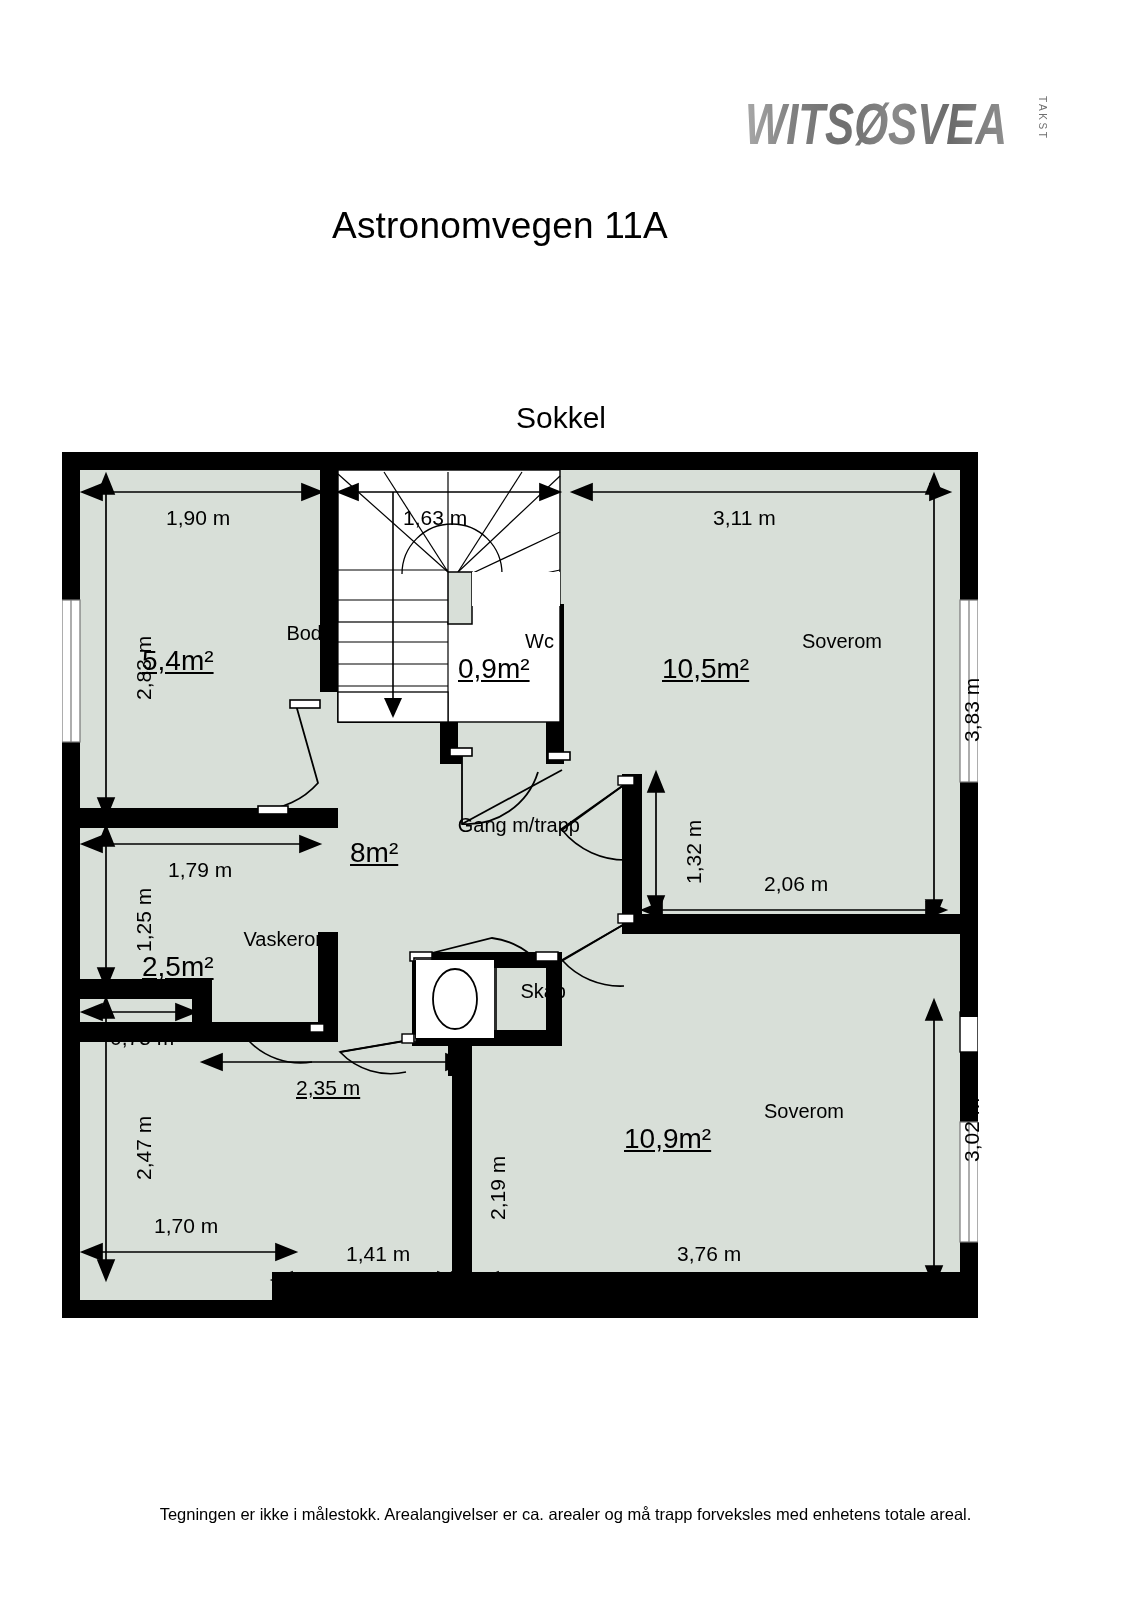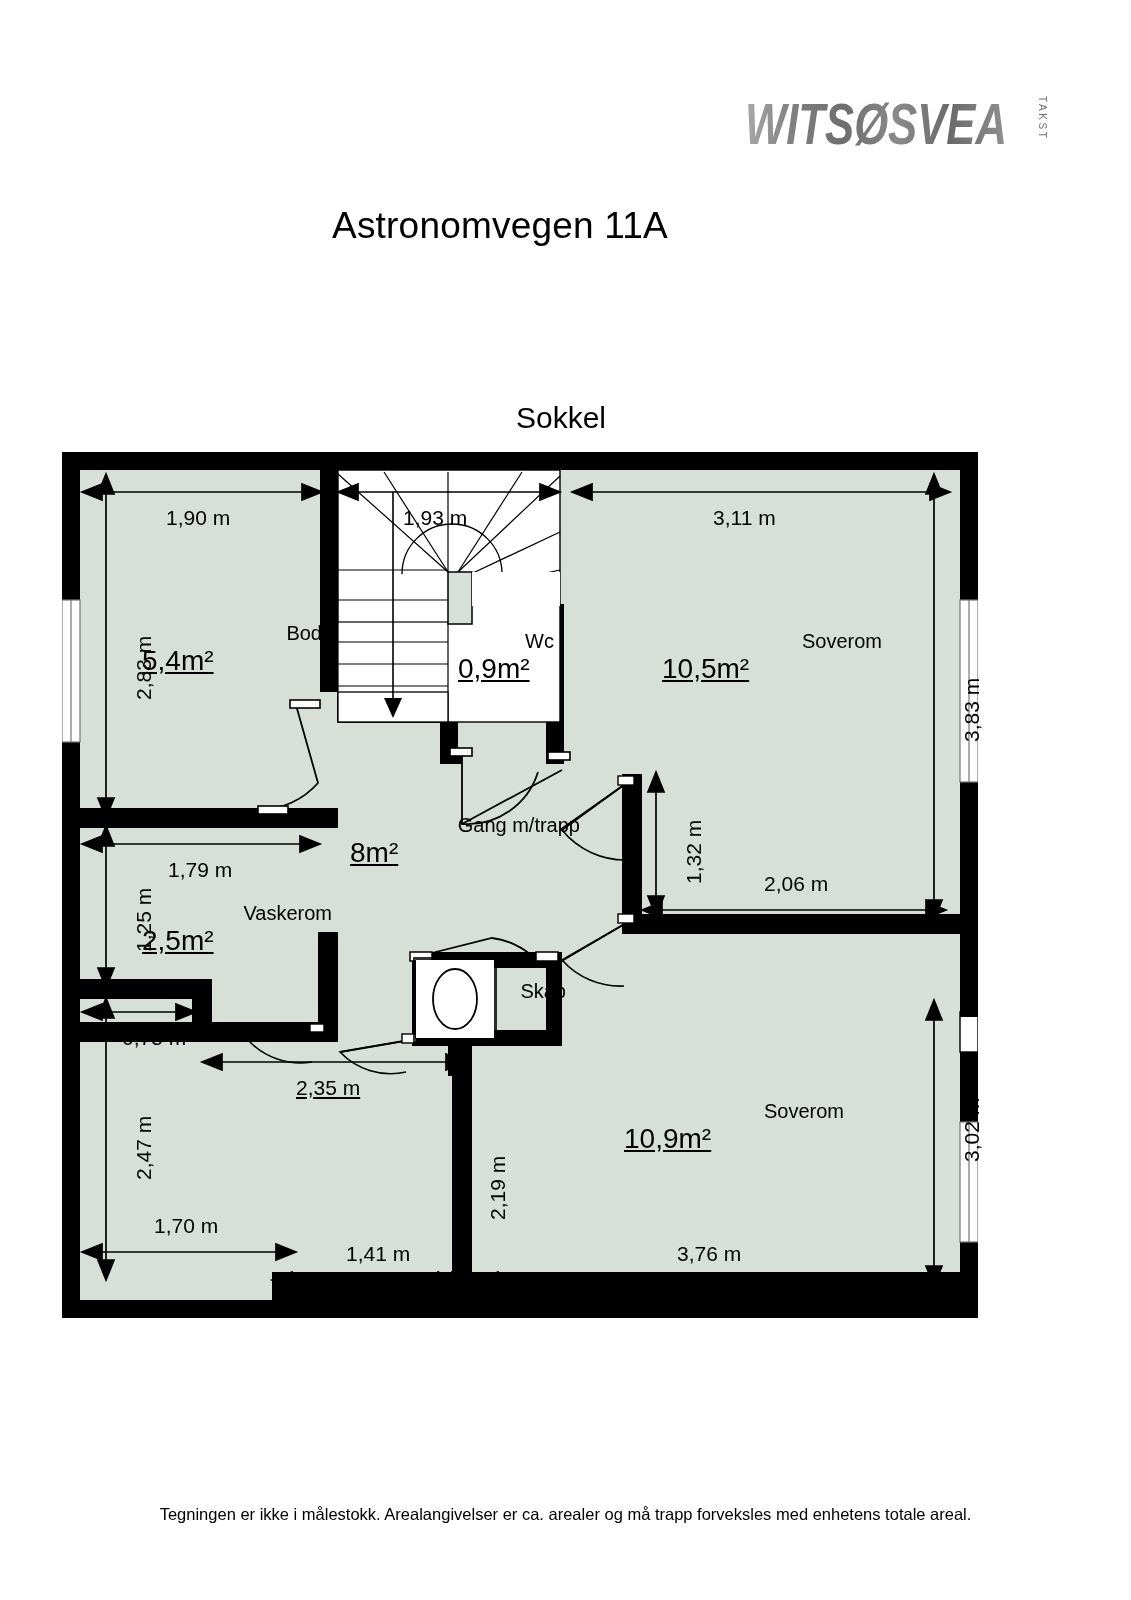--- a/index.html
+++ b/index.html
@@ -368,50 +368,50 @@
   <div class="room-block" style="left:600px; top:178px; width:220px;">
     <div class="room-name">Soverom</div>
     <div class="room-area">10,5m²</div>
   </div>
 
   <div class="room-block" style="left:288px; top:362px; width:230px;">
     <div class="room-name">Gang m/trapp</div>
     <div class="room-area">8m²</div>
   </div>
 
-  <div class="room-block" style="left:80px; top:450px; width:190px;">
+  <div class="room-block" style="left:80px; top:476px; width:190px;">
     <div class="room-name">Vaskerom</div>
     <div class="room-area">2,5m²</div>
   </div>
 
   <div class="room-block" style="left:428px; top:528px; width:76px;">
     <div class="room-name">Skap</div>
   </div>
 
 
   <div class="room-block" style="left:562px; top:648px; width:220px;">
     <div class="room-name">Soverom</div>
     <div class="room-area">10,9m²</div>
   </div>
 
   <div class="dim" style="left:104px; top:54px;">1,90 m</div>
 
   <div class="dim vert" style="left:70px; top:248px;">2,83 m</div>
 
-  <div class="dim" style="left:341px; top:54px;">1,93 m</div>
+  <div class="dim" style="left:341px; top:54px;">1,63 m</div>
 
   <div class="dim" style="left:651px; top:54px;">3,11 m</div>
 
   <div class="dim vert" style="left:898px; top:290px;">3,83 m</div>
 
   <div class="dim" style="left:106px; top:406px;">1,79 m</div>
 
   <div class="dim vert" style="left:70px; top:500px;">1,25 m</div>
 
-  <div class="dim" style="left:60px; top:574px;text-align:right;">0,75 m</div>
+  <div class="dim" style="left:48px; top:574px;text-align:right;">0,75 m</div>
 
   <div class="dim vert" style="left:620px; top:432px;">1,32 m</div>
 
   <div class="dim" style="left:702px; top:420px;">2,06 m</div>
 
   <div class="dim" style="left:234px; top:624px;text-decoration:underline;">2,35 m</div>
 
   <div class="dim vert" style="left:70px; top:728px;">2,47 m</div>
 
   <div class="dim vert" style="left:424px; top:768px;">2,19 m</div>

